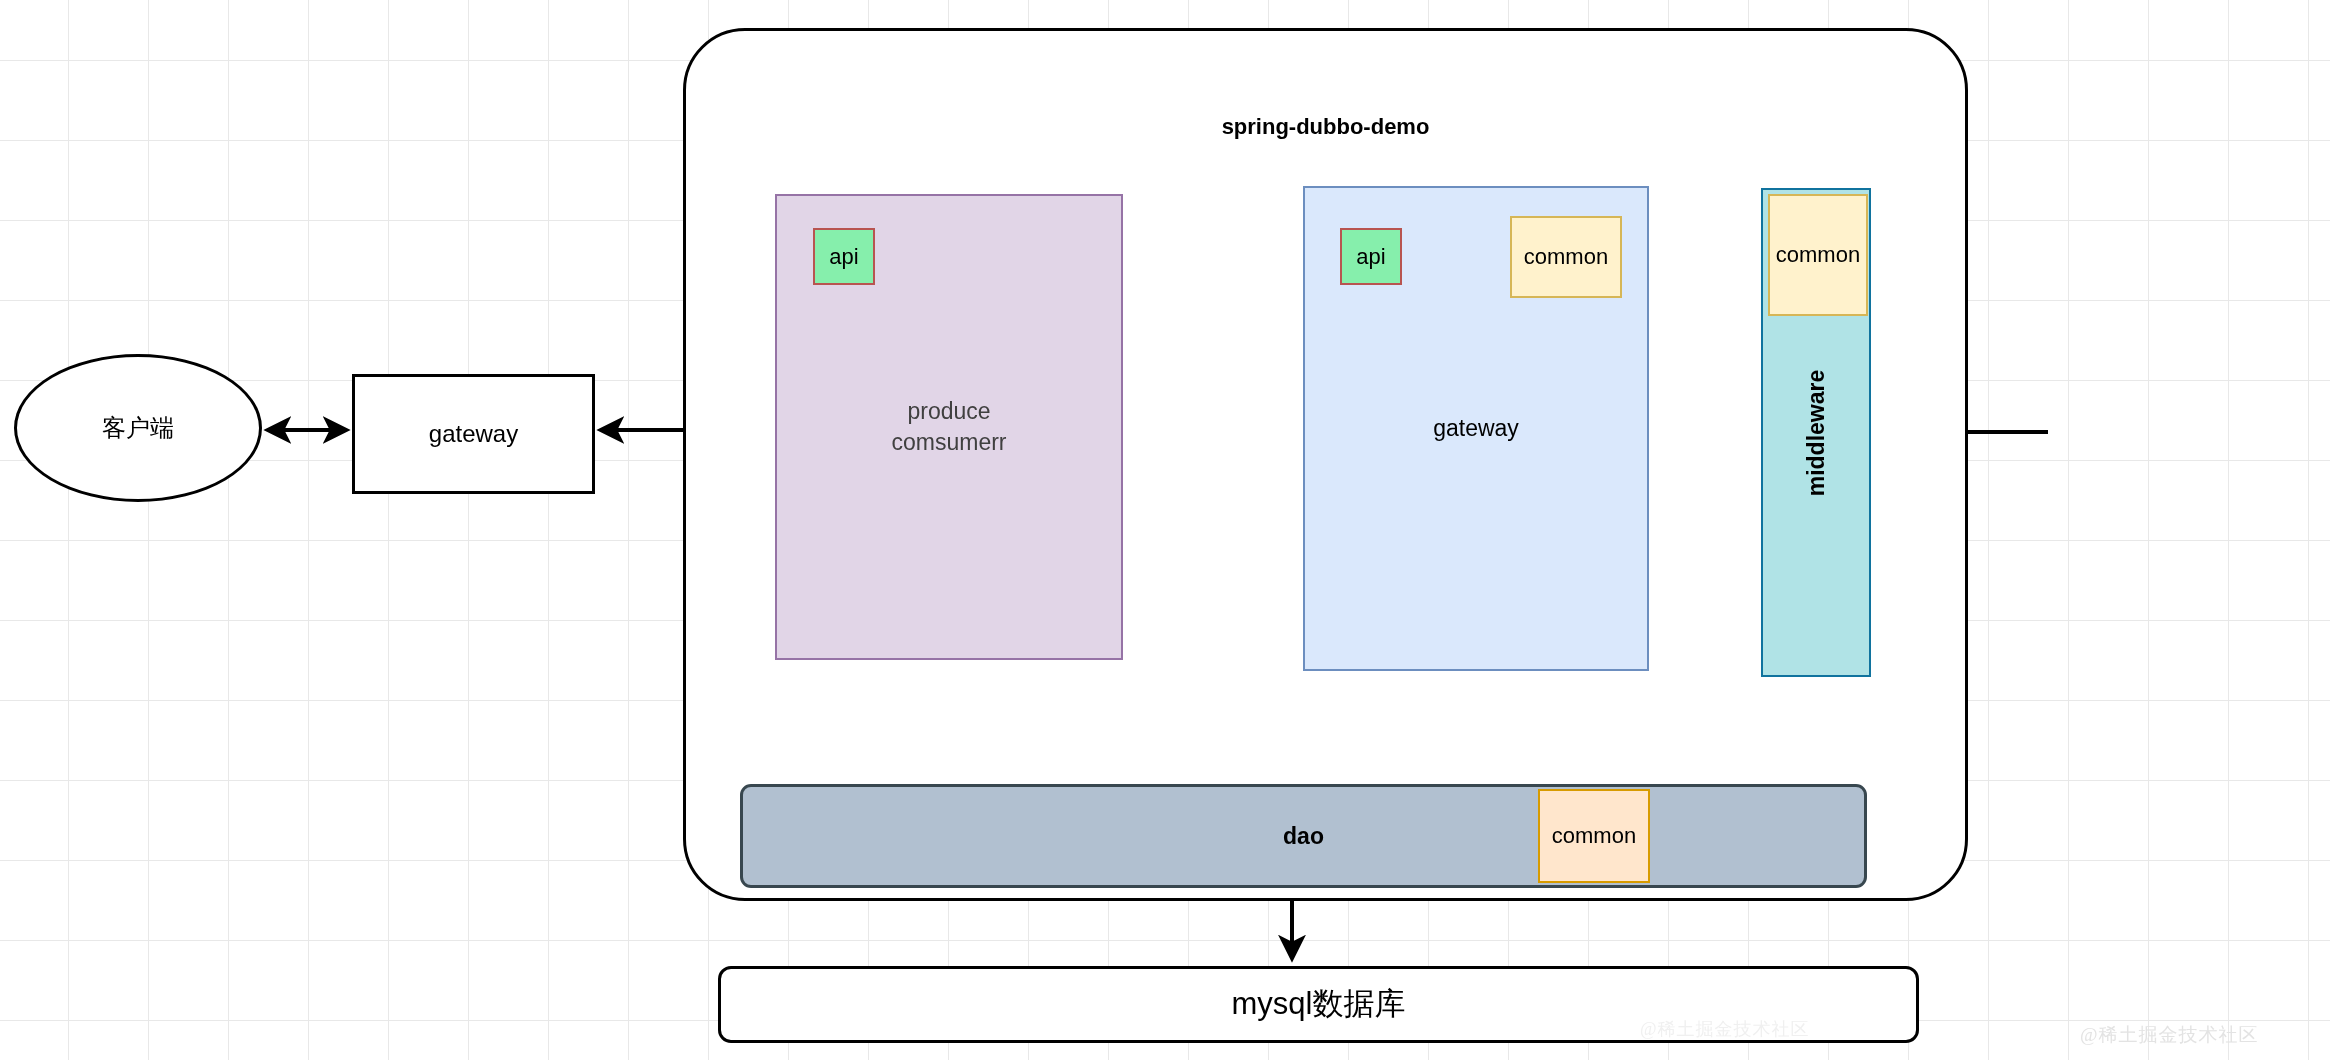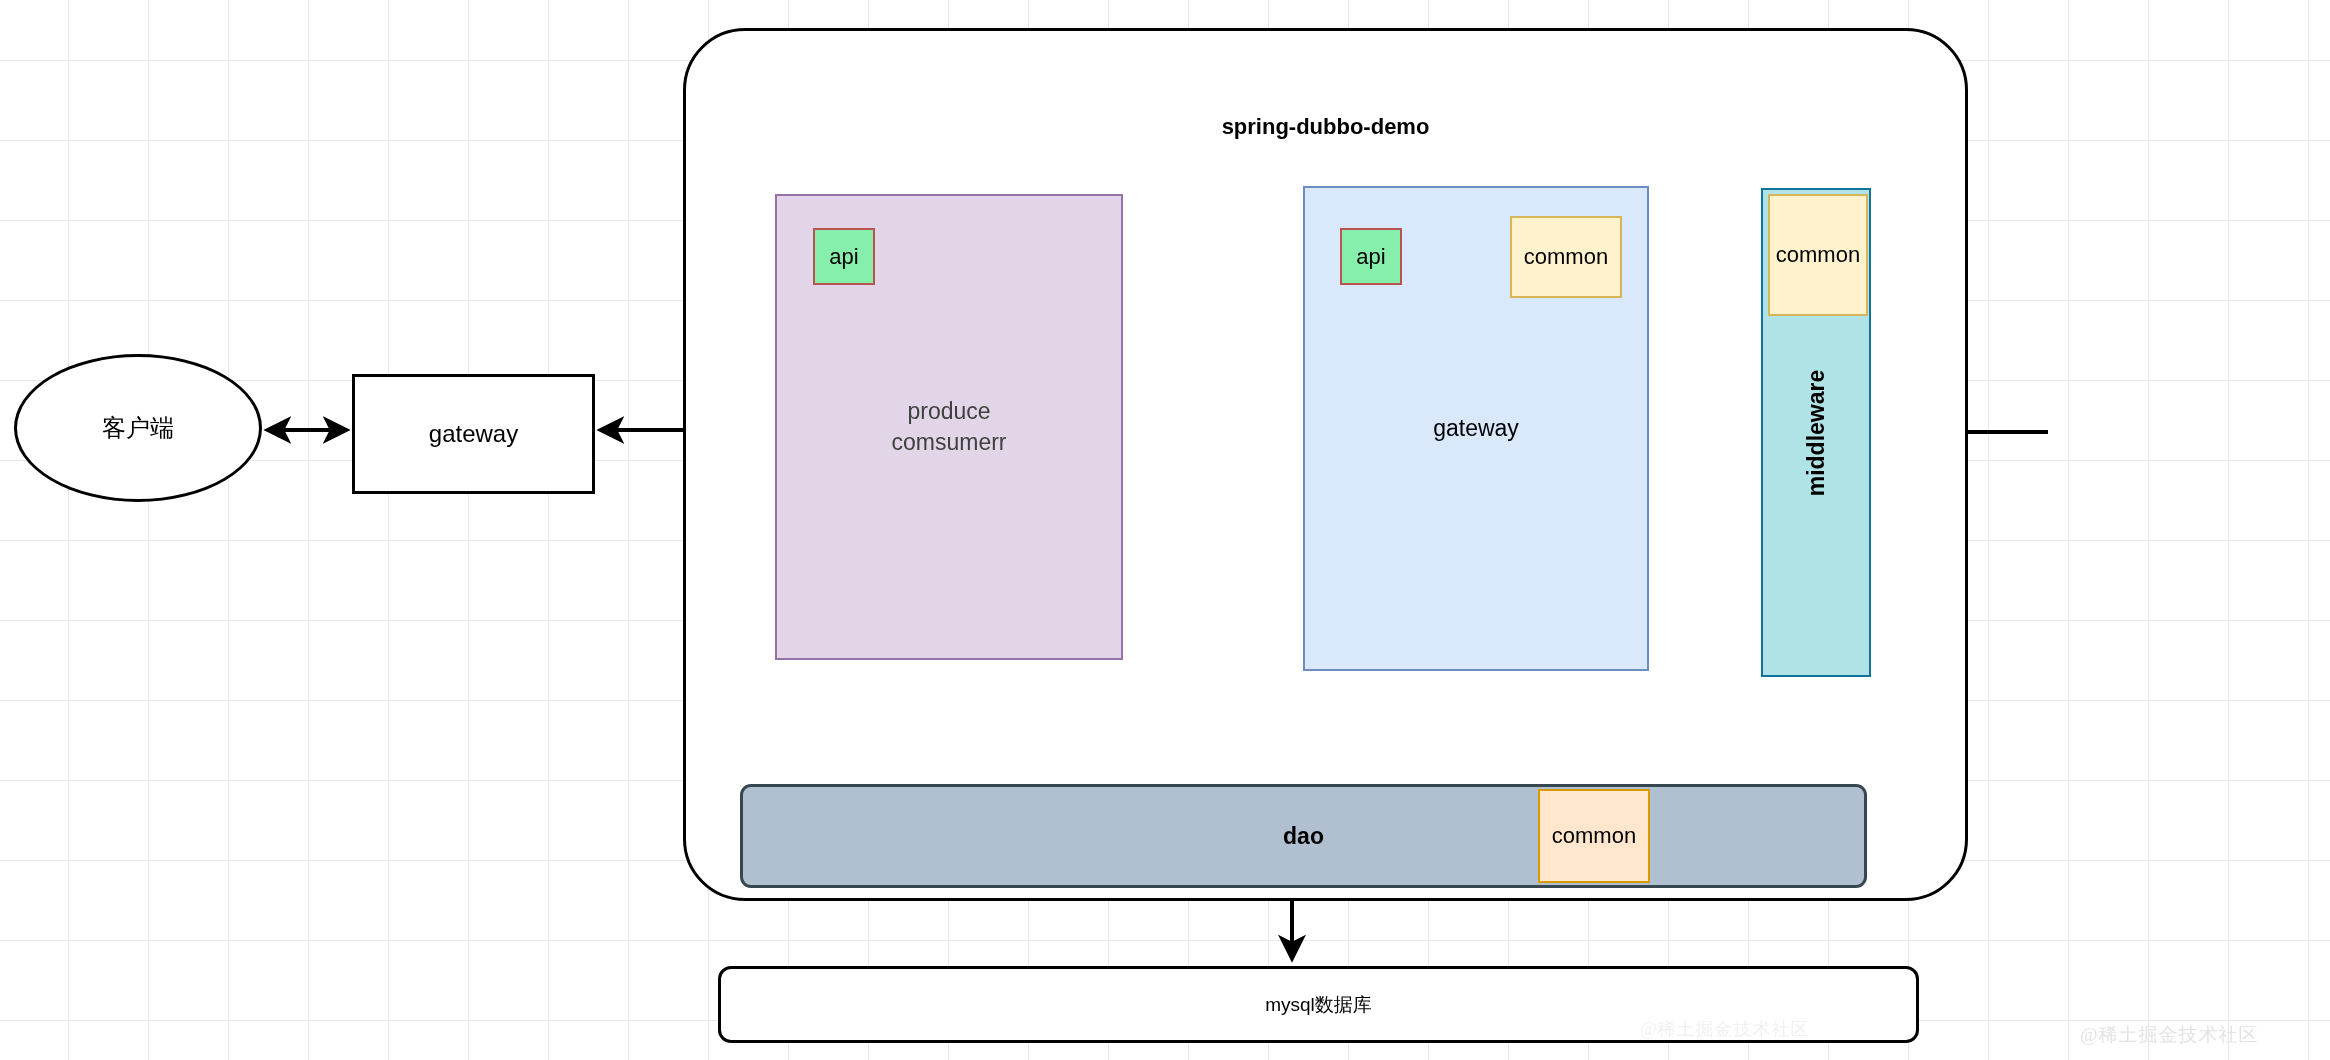--- a/index.html
+++ b/index.html
@@ -140,21 +140,21 @@
     color: #000000;
   }
 
   
   #mysql-box {
     left: 718px; top: 966px;
     width: 1201px; height: 77px;
     border: 3px solid #000000;
     border-radius: 13px;
     background: #ffffff;
-    font-size: 19px;
+    font-size: 31px;
   }
 
   
   .badge {
     position: absolute;
     box-sizing: border-box;
     display: flex;
     align-items: center;
     justify-content: center;
     color: #000000;

